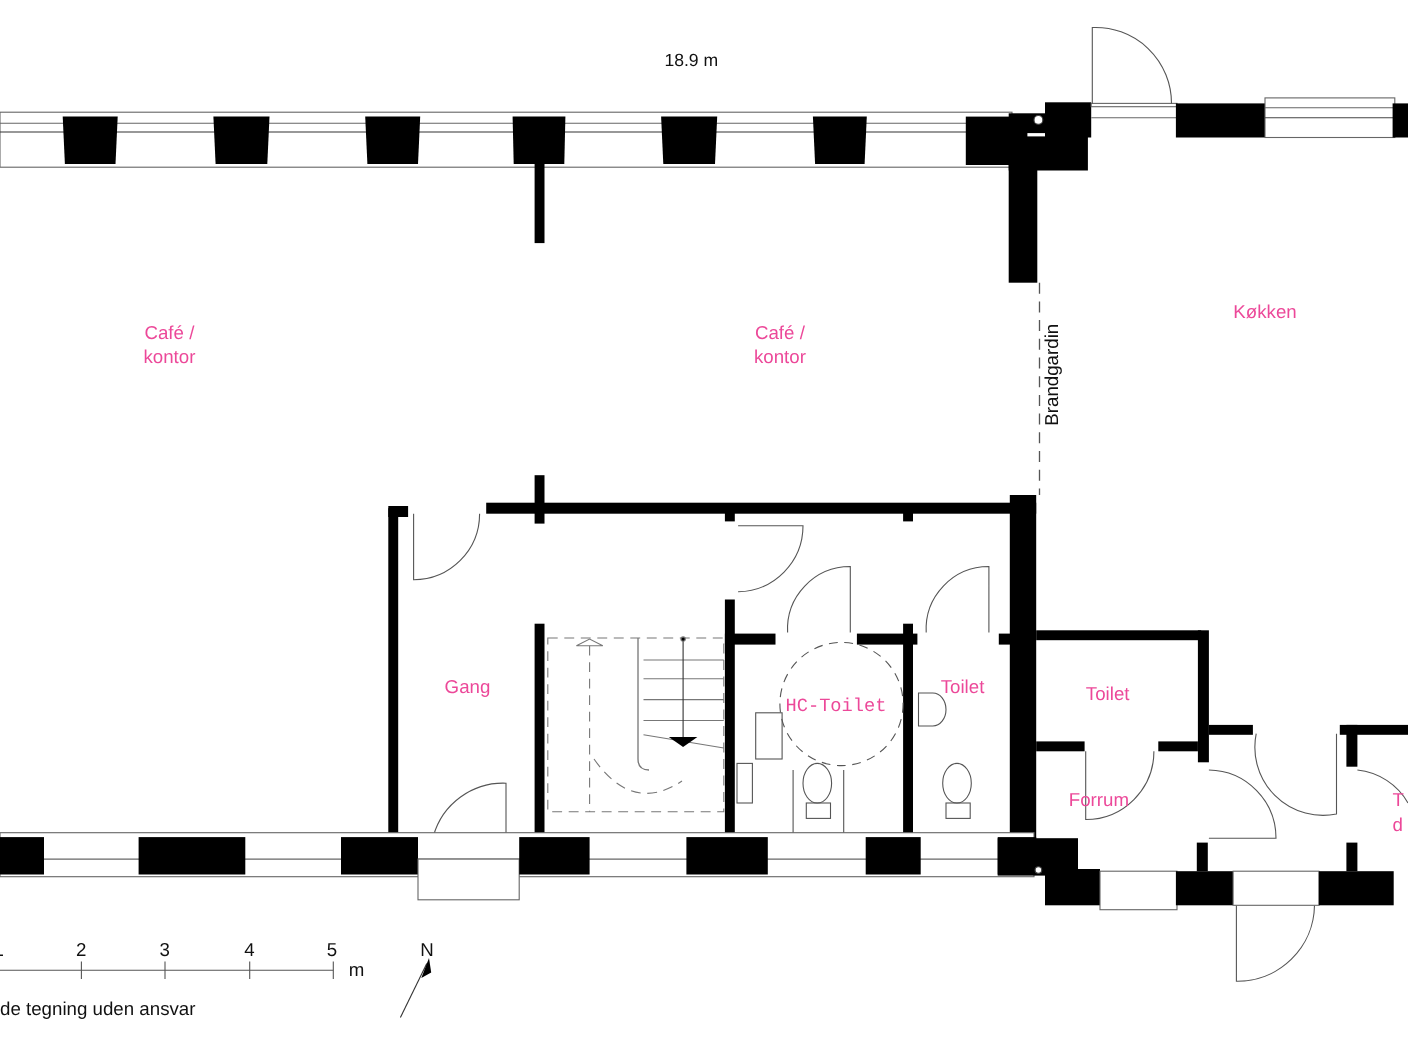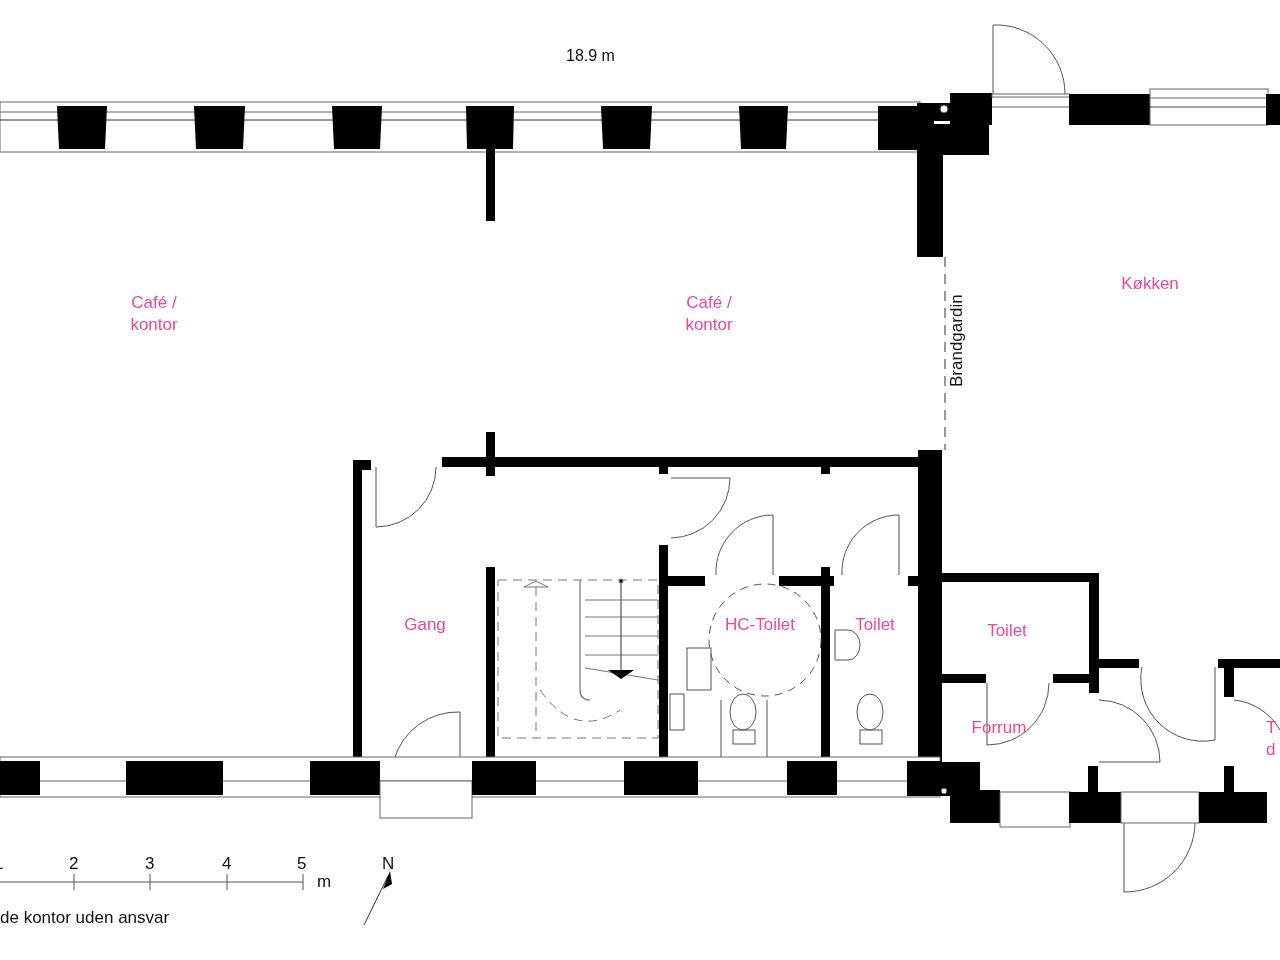--- a/index.html
+++ b/index.html
@@ -149,37 +149,37 @@
     <line x1="150" y1="874" x2="150" y2="890"></line>
     <line x1="227" y1="874" x2="227" y2="890"></line>
     <line x1="303" y1="874" x2="303" y2="890"></line>
   </g>
   <g>
     <line x1="364" y1="925" x2="388" y2="876" stroke="#333" stroke-width="1"></line>
     <polygon points="390,871 383,889 392,884" fill="#000"></polygon>
   </g>
 </svg>
 
-<div class="dim" style="left:566px;top:47px;">18.9 m</div>
+<div class="dim" style="left:604px;top:47px;">18.9 m</div>
 
 <div class="lbl" style="left:114px;top:292px;width:80px;">Café /
 kontor</div>
 <div class="lbl" style="left:669px;top:292px;width:80px;">Café /
 kontor</div>
 <div class="lbl" style="left:1100px;top:273px;width:100px;">Køkken</div>
 <div class="lbl" style="left:390px;top:614px;width:70px;">Gang</div>
-<div class="lbl" style="left:710px;top:614px;width:100px;">HC-Toilet</div>
+<div class="lbl" style="left:710px;top:632px;width:100px;font-family:Liberation Mono, monospace;">HC-Toilet</div>
 <div class="lbl" style="left:840px;top:614px;width:70px;">Toilet</div>
 <div class="lbl" style="left:972px;top:620px;width:70px;">Toilet</div>
 <div class="lbl" style="left:959px;top:717px;width:80px;">Forrum</div>
 <div class="lbl" style="left:1266px;top:717px;width:20px;text-align:left;">T
 d</div>
 
 <div class="vert" style="left:912px;top:332px;width:90px;height:20px;text-align:center;">Brandgardin</div>
 
 <div class="tick" style="left:-6px;top:854px;">1</div>
 <div class="tick" style="left:69px;top:854px;">2</div>
 <div class="tick" style="left:145px;top:854px;">3</div>
 <div class="tick" style="left:222px;top:854px;">4</div>
 <div class="tick" style="left:297px;top:854px;">5</div>
 <div class="tick" style="left:317px;top:872px;">m</div>
 <div class="tick" style="left:382px;top:854px;">N</div>
-<div class="disc" style="left:0px;top:908px;">de kontor uden ansvar</div>
+<div class="disc" style="left:0px;top:908px;">de tegning uden ansvar</div>
 
 </body></html>

